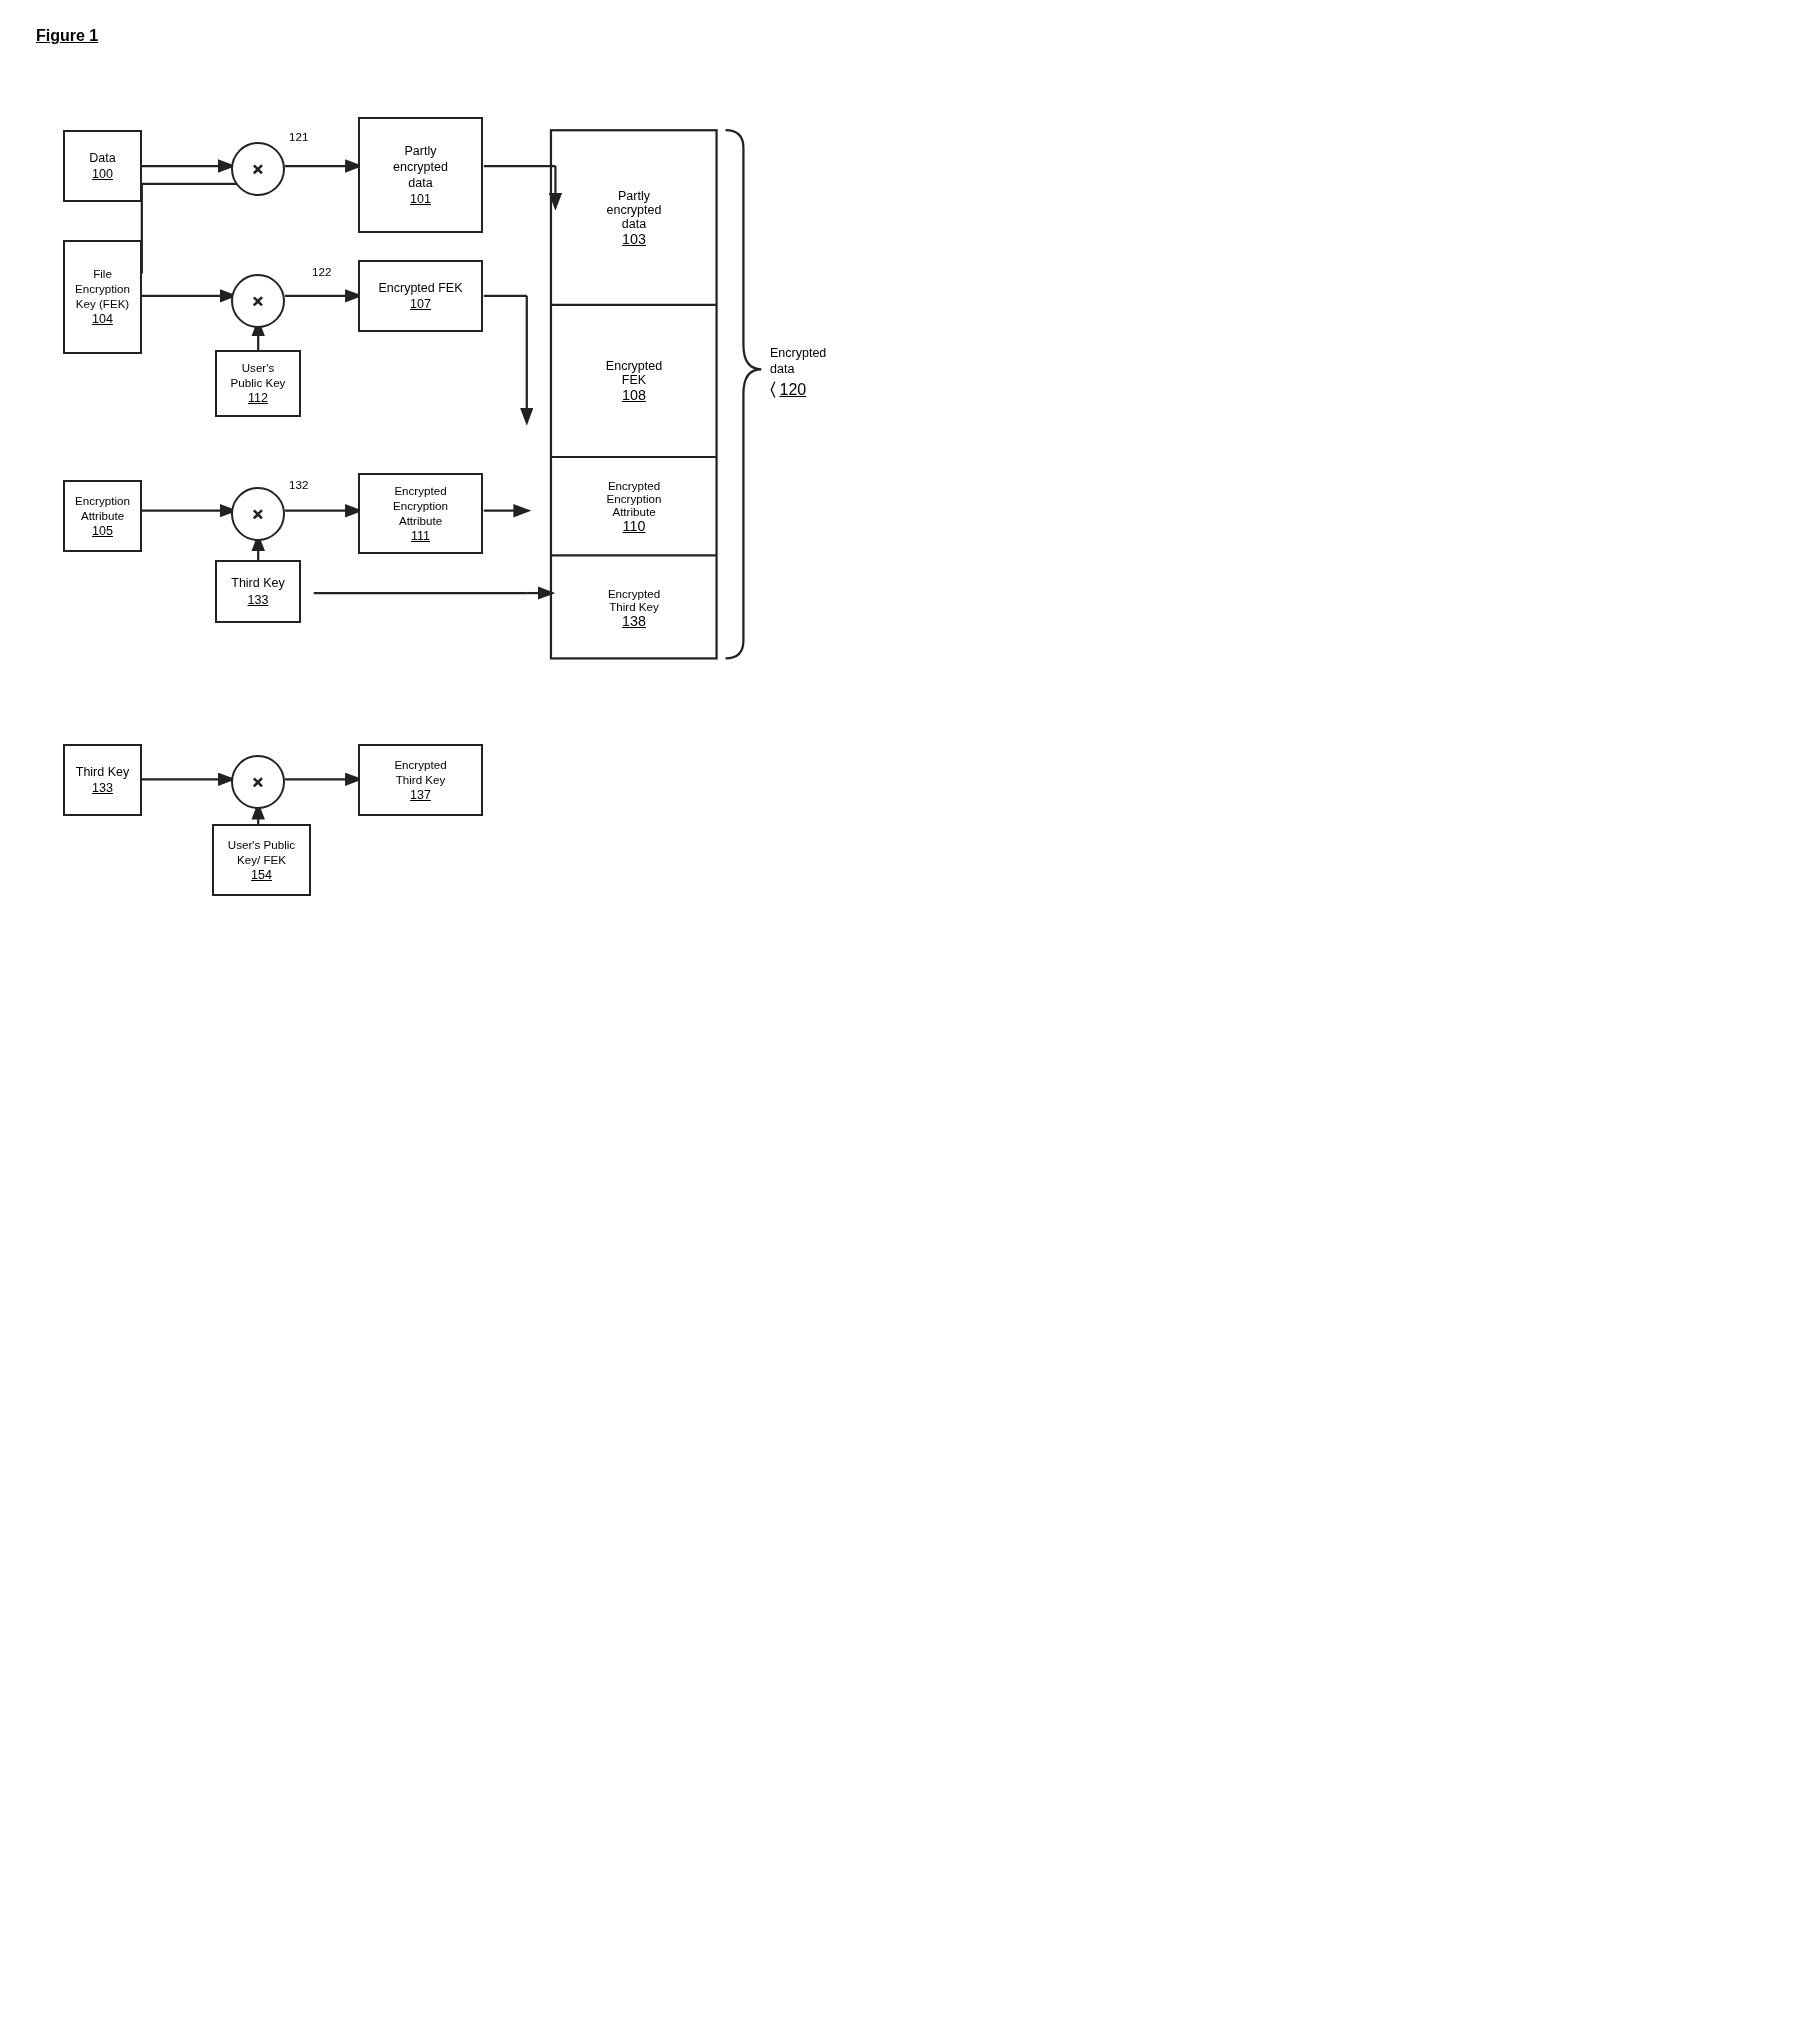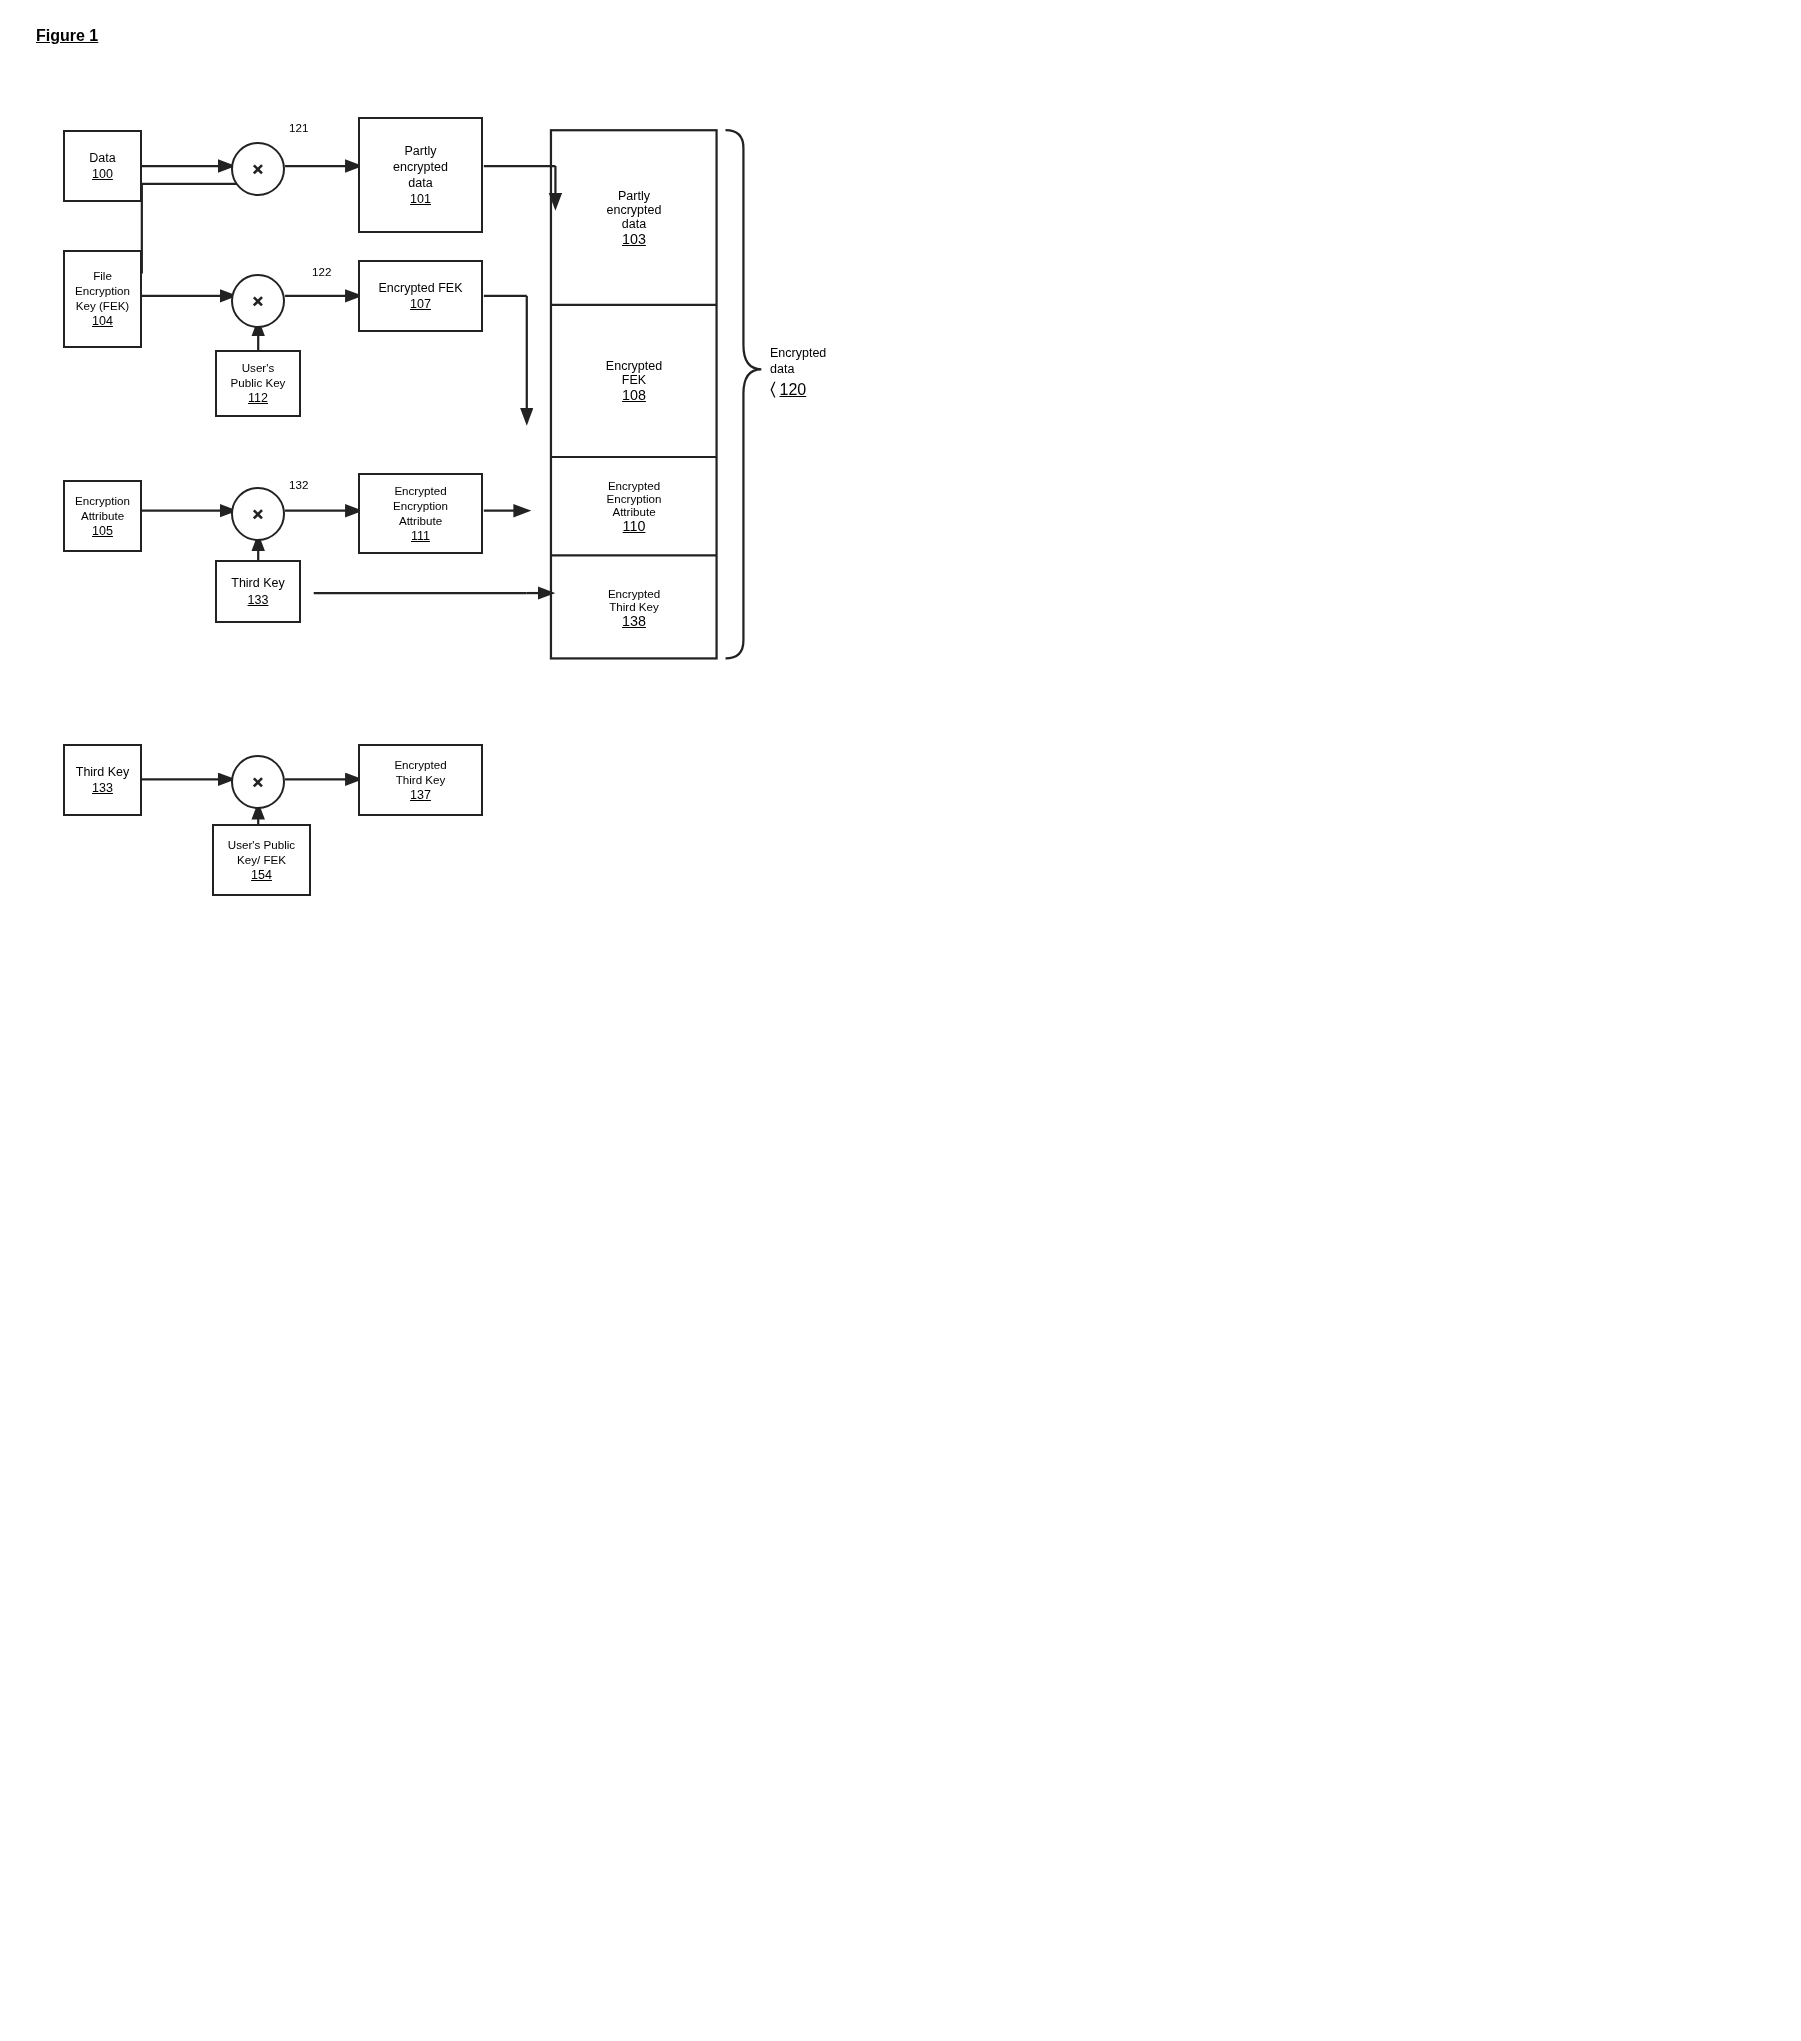--- a/index.html
+++ b/index.html
@@ -131,28 +131,28 @@
   </svg>
 
   <div class="box" style="left:27px; top:49px; width:79px; height:72px;">
     <span>Data</span>
     <span class="num">100</span>
   </div>
 
   <div class="circle" style="left:195px; top:61px; width:54px; height:54px;">
     <span class="cross">+</span>
   </div>
-  <span style="position:absolute; left:253px; top:40px; font-size:11.6px;">121</span>
+  <span style="position:absolute; left:253px; top:49px; font-size:11.6px;">121</span>
 
   <div class="box" style="left:322px; top:36px; width:125px; height:116px;">
     <span>Partly<br>encrypted<br>data</span>
     <span class="num">101</span>
   </div>
 
-  <div class="box" style="left:27px; top:169px; width:79px; height:98px;">
+  <div class="box" style="left:27px; top:159px; width:79px; height:114px;">
     <span style="font-size:11.6px;">File Encryption<br>Key (FEK)</span>
     <span class="num">104</span>
   </div>
 
   <div class="circle" style="left:195px; top:193px; width:54px; height:54px;">
     <span class="cross">+</span>
   </div>
   <span style="position:absolute; left:253px; top:184px; font-size:11.6px;margin-left:23px;">122</span>
 
   <div class="box" style="left:322px; top:179px; width:125px; height:72px;">

